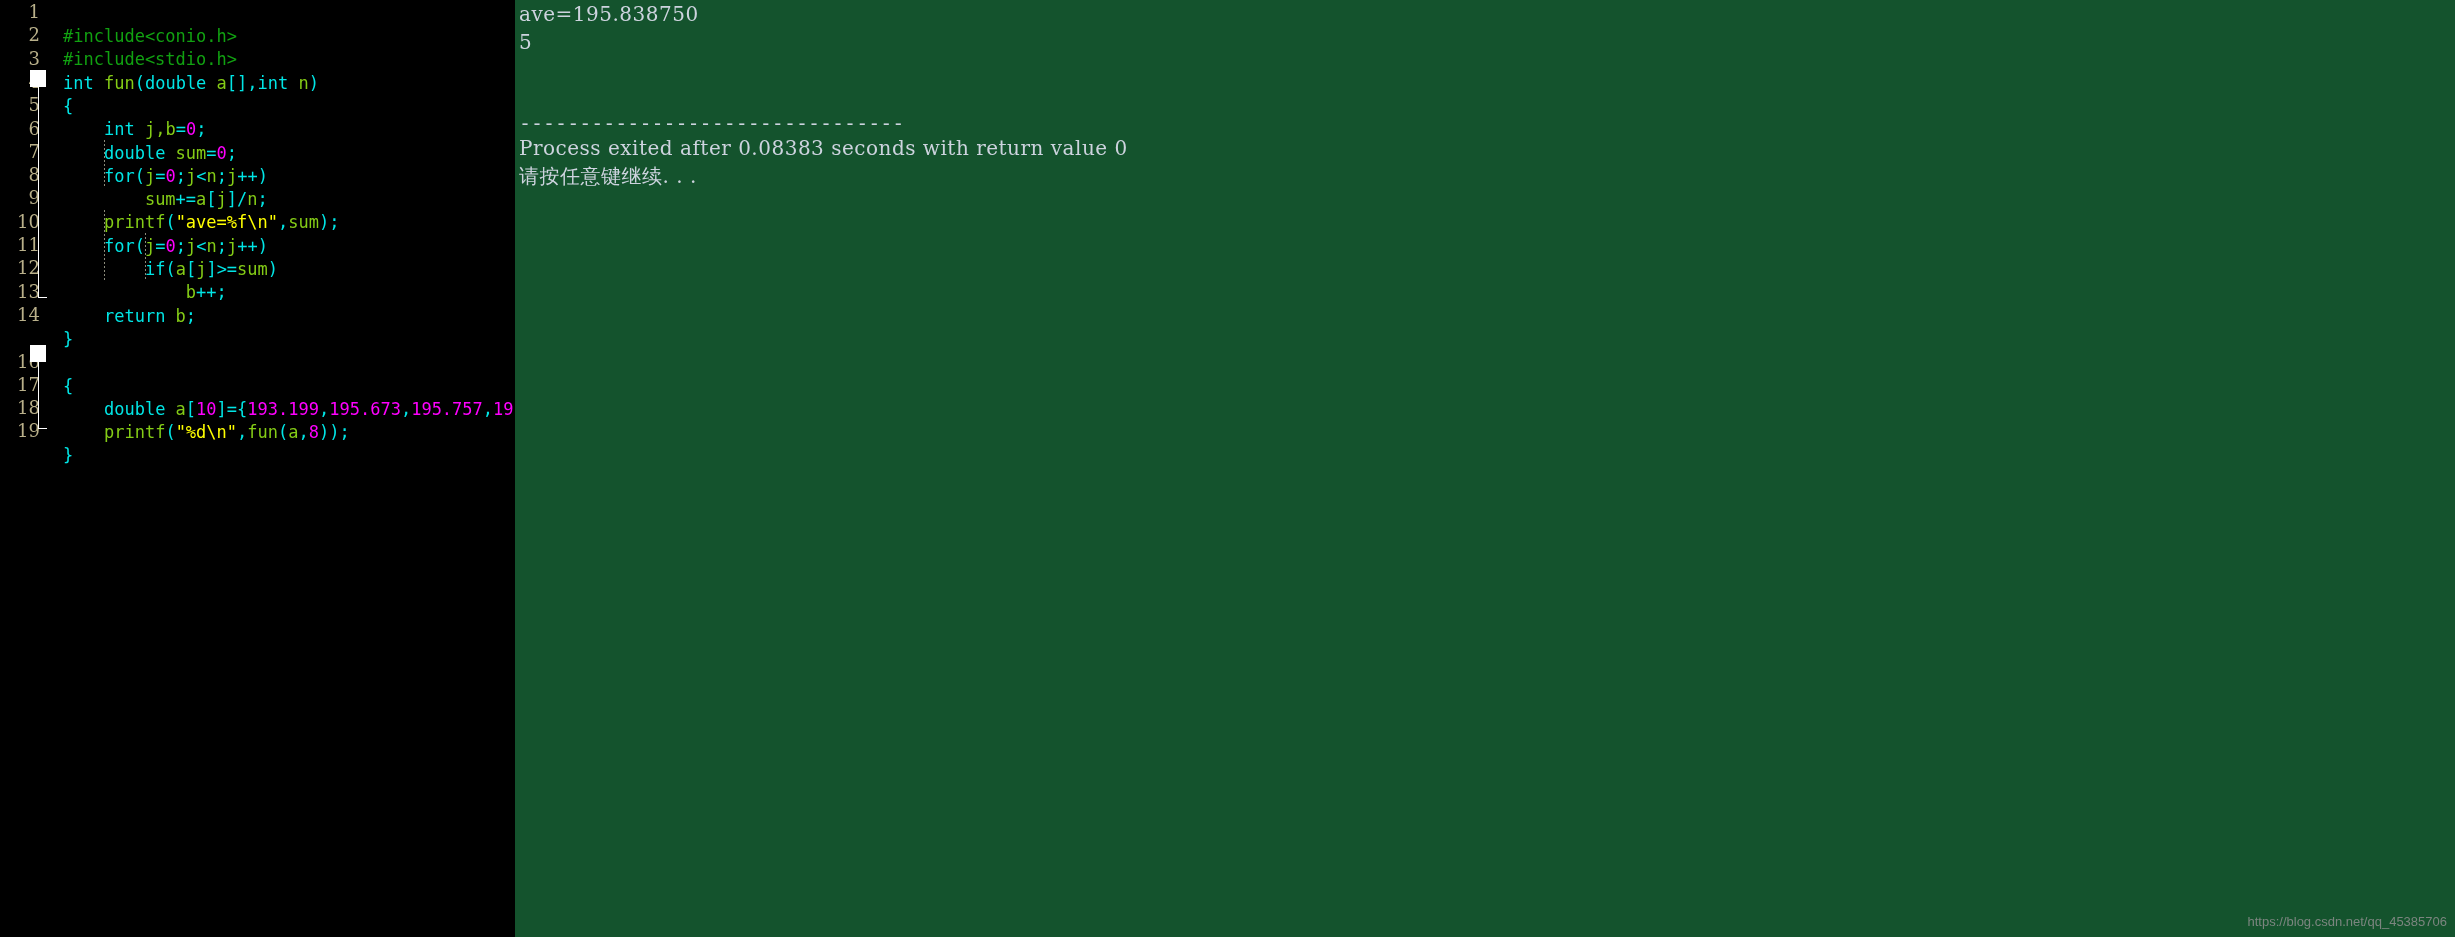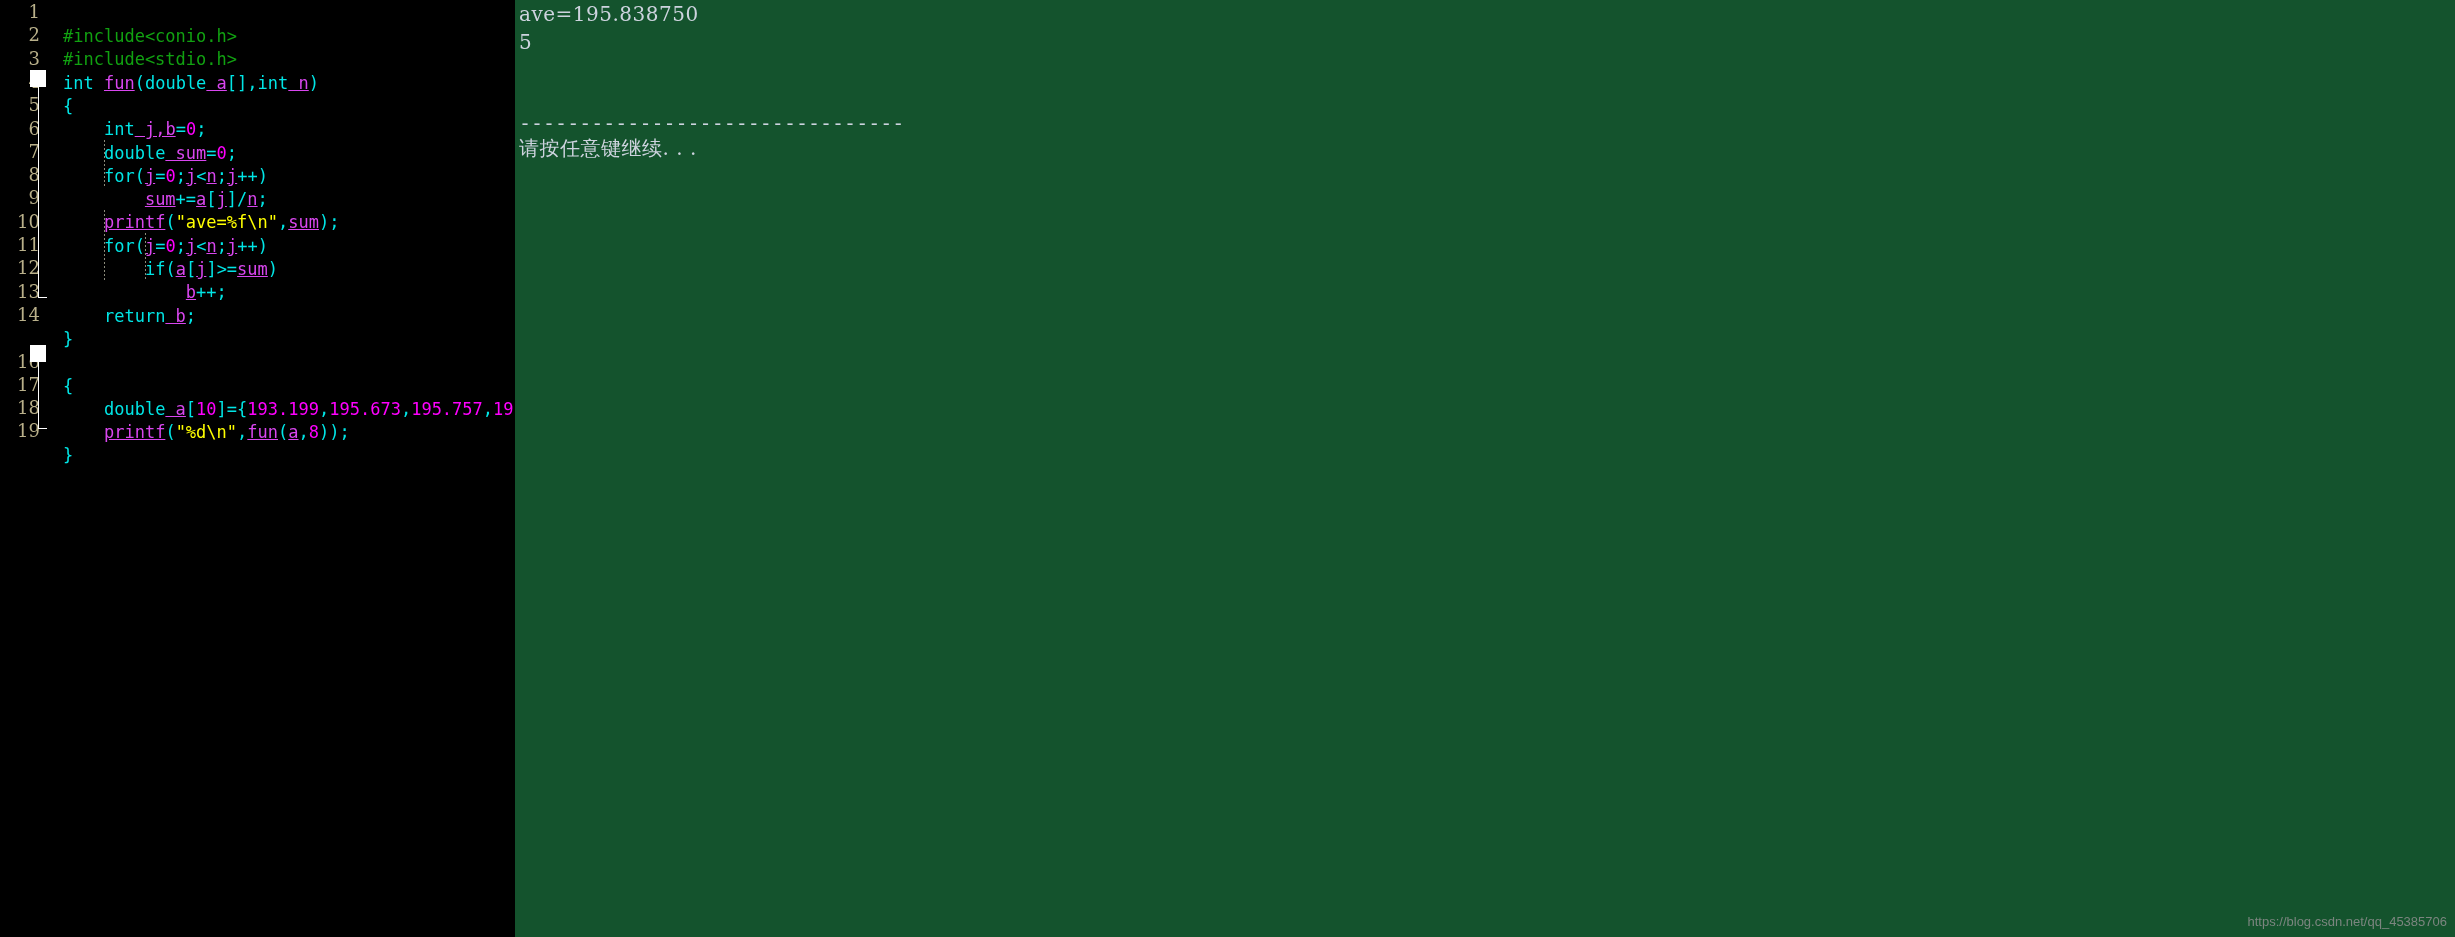--- a/index.html
+++ b/index.html
@@ -61,21 +61,21 @@
     position: absolute;
     left: 63px;
     top: 17px;
     white-space: pre;
     margin-top: 8px;
   }
 
   
   .t-pre   { color: #11a111; }        
   .t-kw    { color: #00e5e5; }        
-  .t-id    { color: #d946ef; text-decoration: underline; }        
+  .t-id    { color: #84cc16; }        
   .t-num   { color: #ff00ff; }        
   .t-str   { color: #ffff00; }        
   .t-op    { color: #00e5e5; }        
   .t-plain { color: #ffffff; }
 
   
   .fold-bar {
     position: absolute;
     background: #ffffff;
   }
@@ -196,19 +196,20 @@
     <div id="editor-hscroll"></div>
   </div>
 
   <div id="console-pane">
     <div id="console-text">
       <div class="console-line">ave=195.838750</div>
       <div class="console-line">5</div>
       <div class="console-blank"></div>
       <div class="console-blank"></div>
       <div class="sep-rule">--------------------------------</div>
+      <div class="console-line">Process exited after 0.08383 seconds with return value 0</div>
       <div class="console-line">请按任意键继续. . .</div>
     </div>
   </div>
 
   <div id="watermark">https://blog.csdn.net/qq_45385706</div>
 
 </div>
 
 </body></html>

